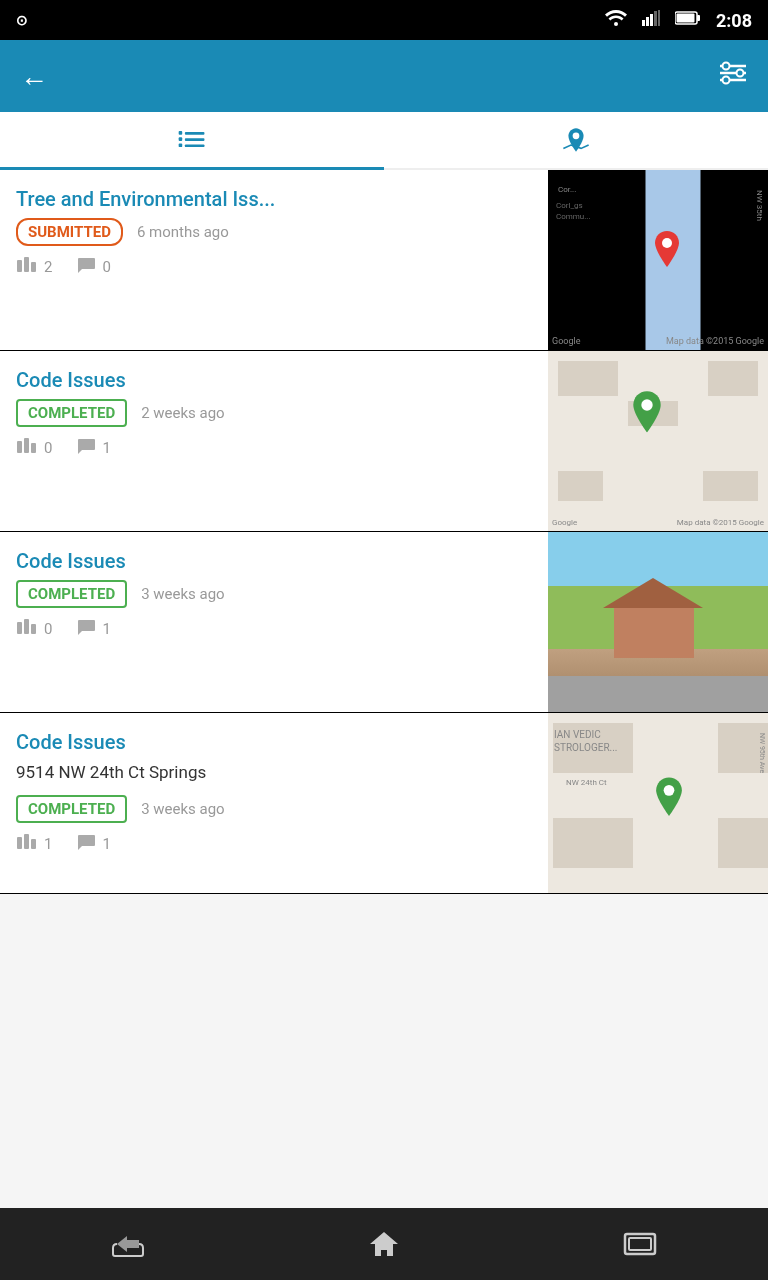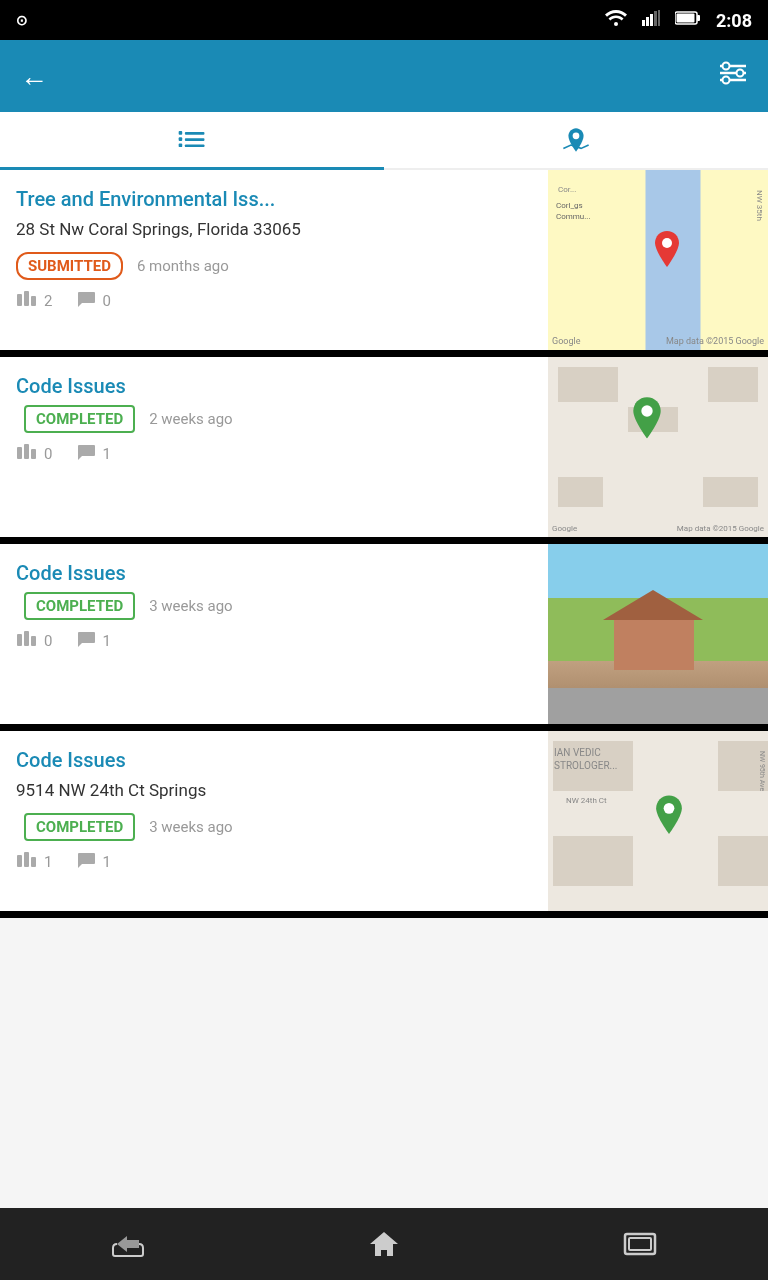--- a/index.html
+++ b/index.html
@@ -86,21 +86,21 @@
     
     .content {
       flex: 1;
       overflow-y: auto;
     }
 
     
     .list-item {
       display: flex;
       background: #fff;
-      border-bottom: 7px solid #000000;
+      border-bottom: 1px solid #000000;
       min-height: 180px;
     }
     .list-item-info {
       flex: 1;
       padding: 16px 16px 12px 16px;
       display: flex;
       flex-direction: column;
       justify-content: flex-start;
     }
     .item-title {
@@ -130,21 +130,20 @@
       padding: 3px 10px;
       border-radius: 12px;
     }
     .badge-completed {
       border: 2px solid #4caf50;
       color: #4caf50;
       font-size: 15px;
       font-weight: bold;
       padding: 3px 10px;
       border-radius: 4px;
-      margin-left: 8px;
     }
     .item-time {
       font-size: 15px;
       color: #999;
     }
     .item-counts {
       display: flex;
       gap: 24px;
       align-items: center;
     }
@@ -169,21 +168,21 @@
       overflow: hidden;
     }
     .map-placeholder {
       width: 100%;
       height: 100%;
       position: relative;
     }
 
     
     .map1 {
-      background: #fef9c3;
+      background: #000000;
     }
     .map1-road {
       position: absolute;
       width: 60px;
       top: 0; bottom: 0;
       left: 50%;
       transform: translateX(-30%);
       background: #a8c8e8;
     }
     .map1-pin {
@@ -339,21 +338,20 @@
       <path d="M4 26 L13 22 L25 26 L34 22" stroke="#1a8ab5" stroke-width="2" fill="none"></path>
     </svg>
   </div>
 </div>
 
 <div class="content">
 
   <div class="list-item">
     <div class="list-item-info">
       <div class="item-title">Tree and Environmental Iss...</div>
-      <div class="item-address">28  St Nw Coral Springs, Florida 33065</div>
       <div class="item-status-row">
         <span class="badge-submitted">SUBMITTED</span>
         <span class="item-time">6 months ago</span>
       </div>
       <div class="item-counts">
         <div class="count-group">
           <span class="count-icon">
             <svg width="22" height="18" viewBox="0 0 22 18" fill="#aaa">
               <rect x="1" y="4" width="5" height="12" rx="1"></rect>
               <rect x="8" y="1" width="5" height="15" rx="1"></rect>

